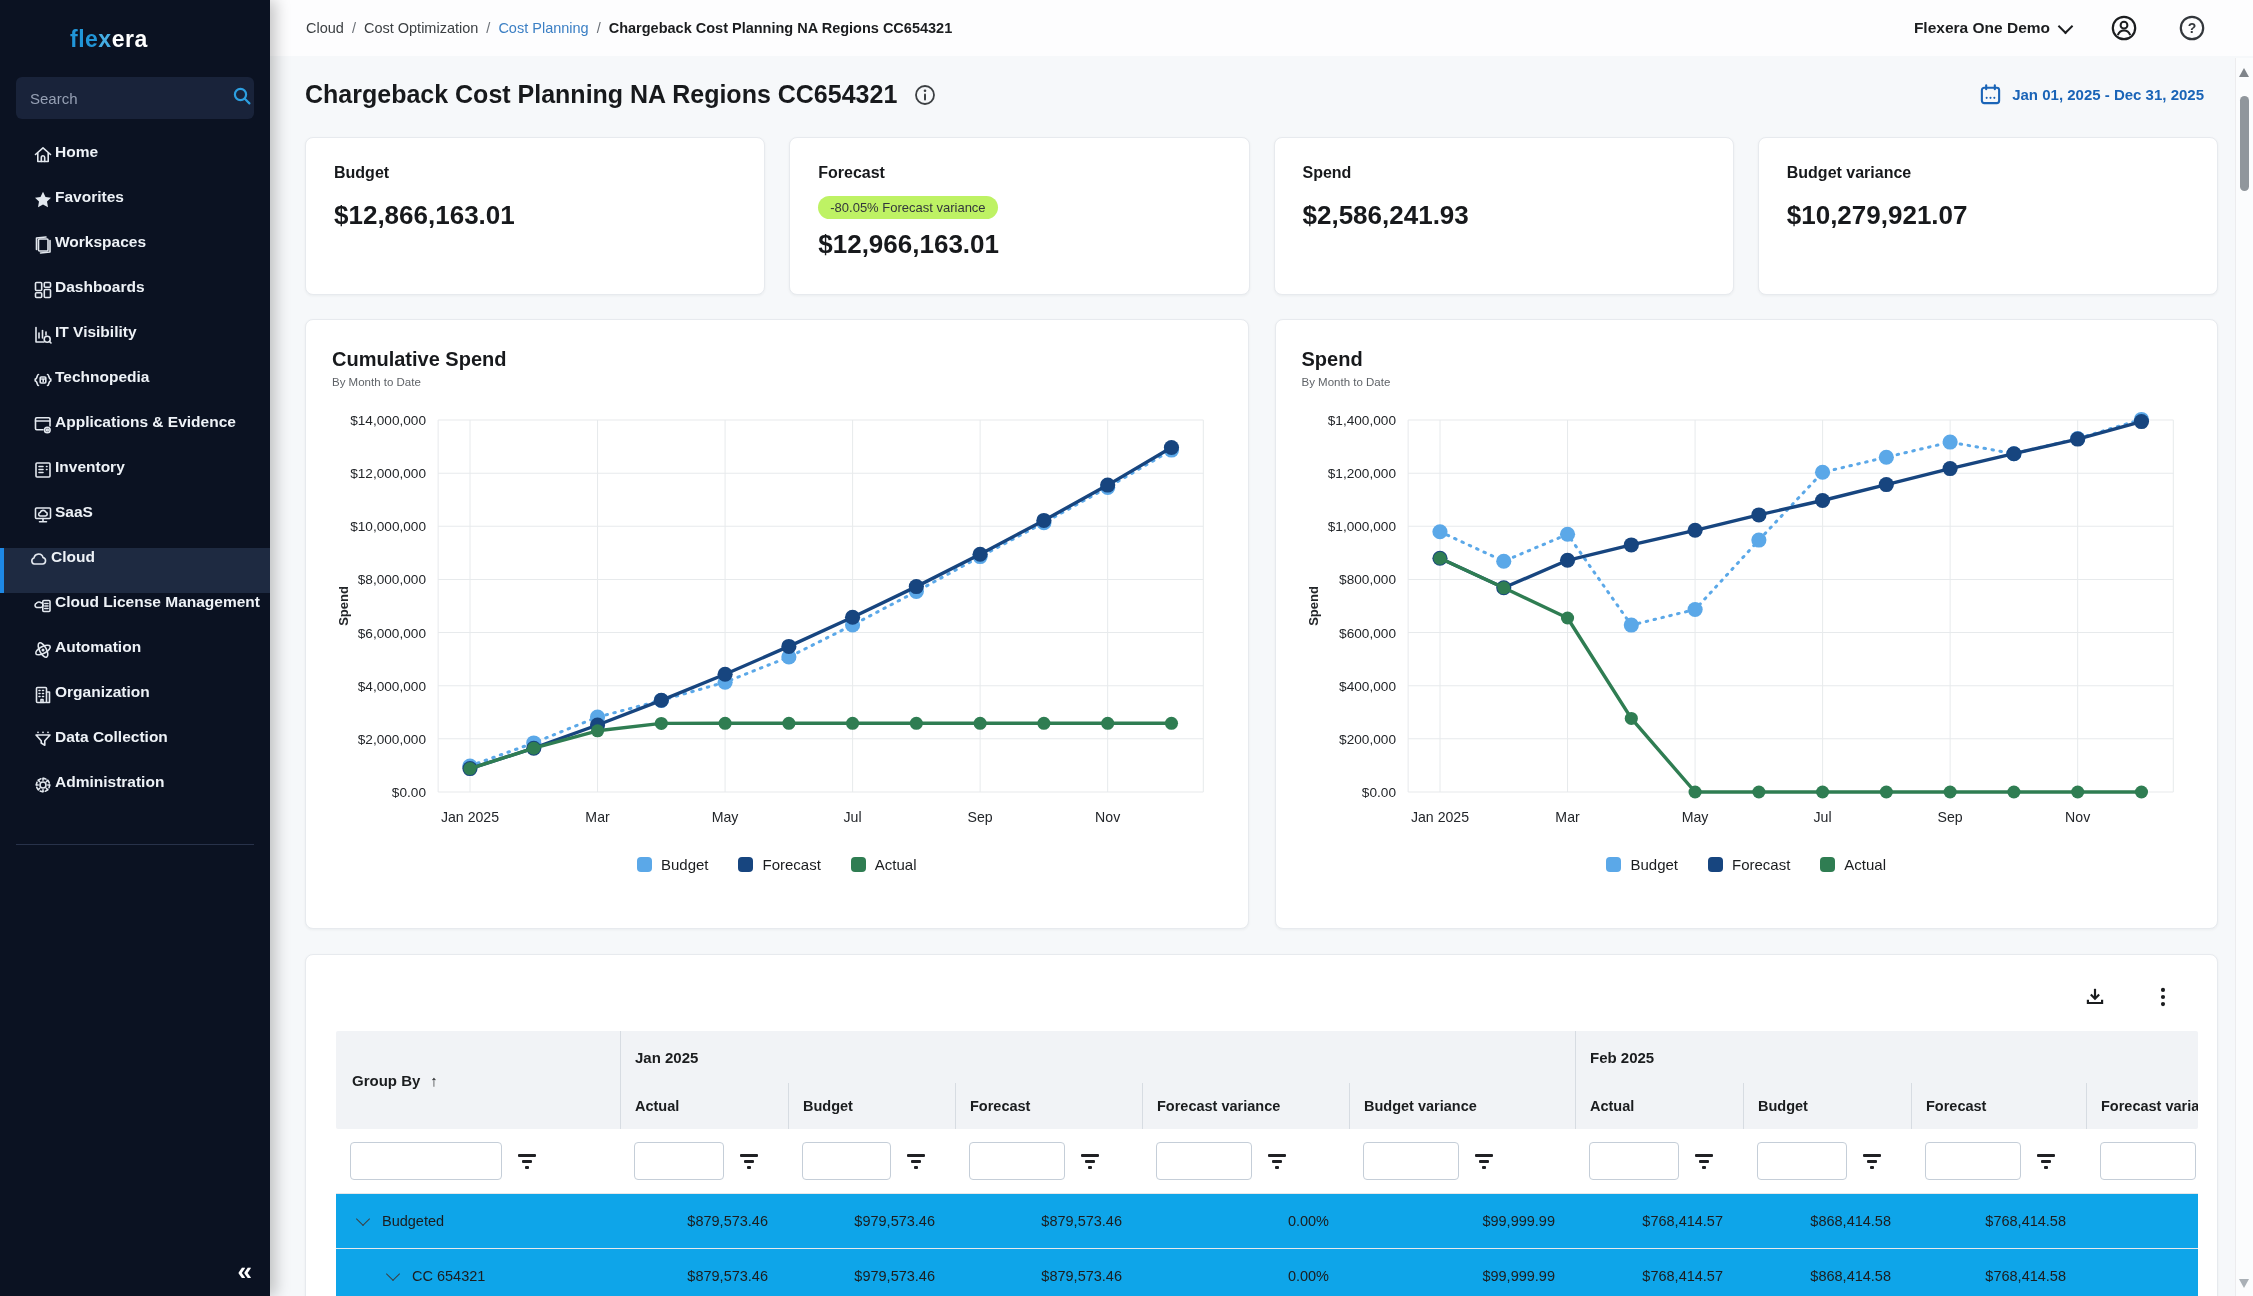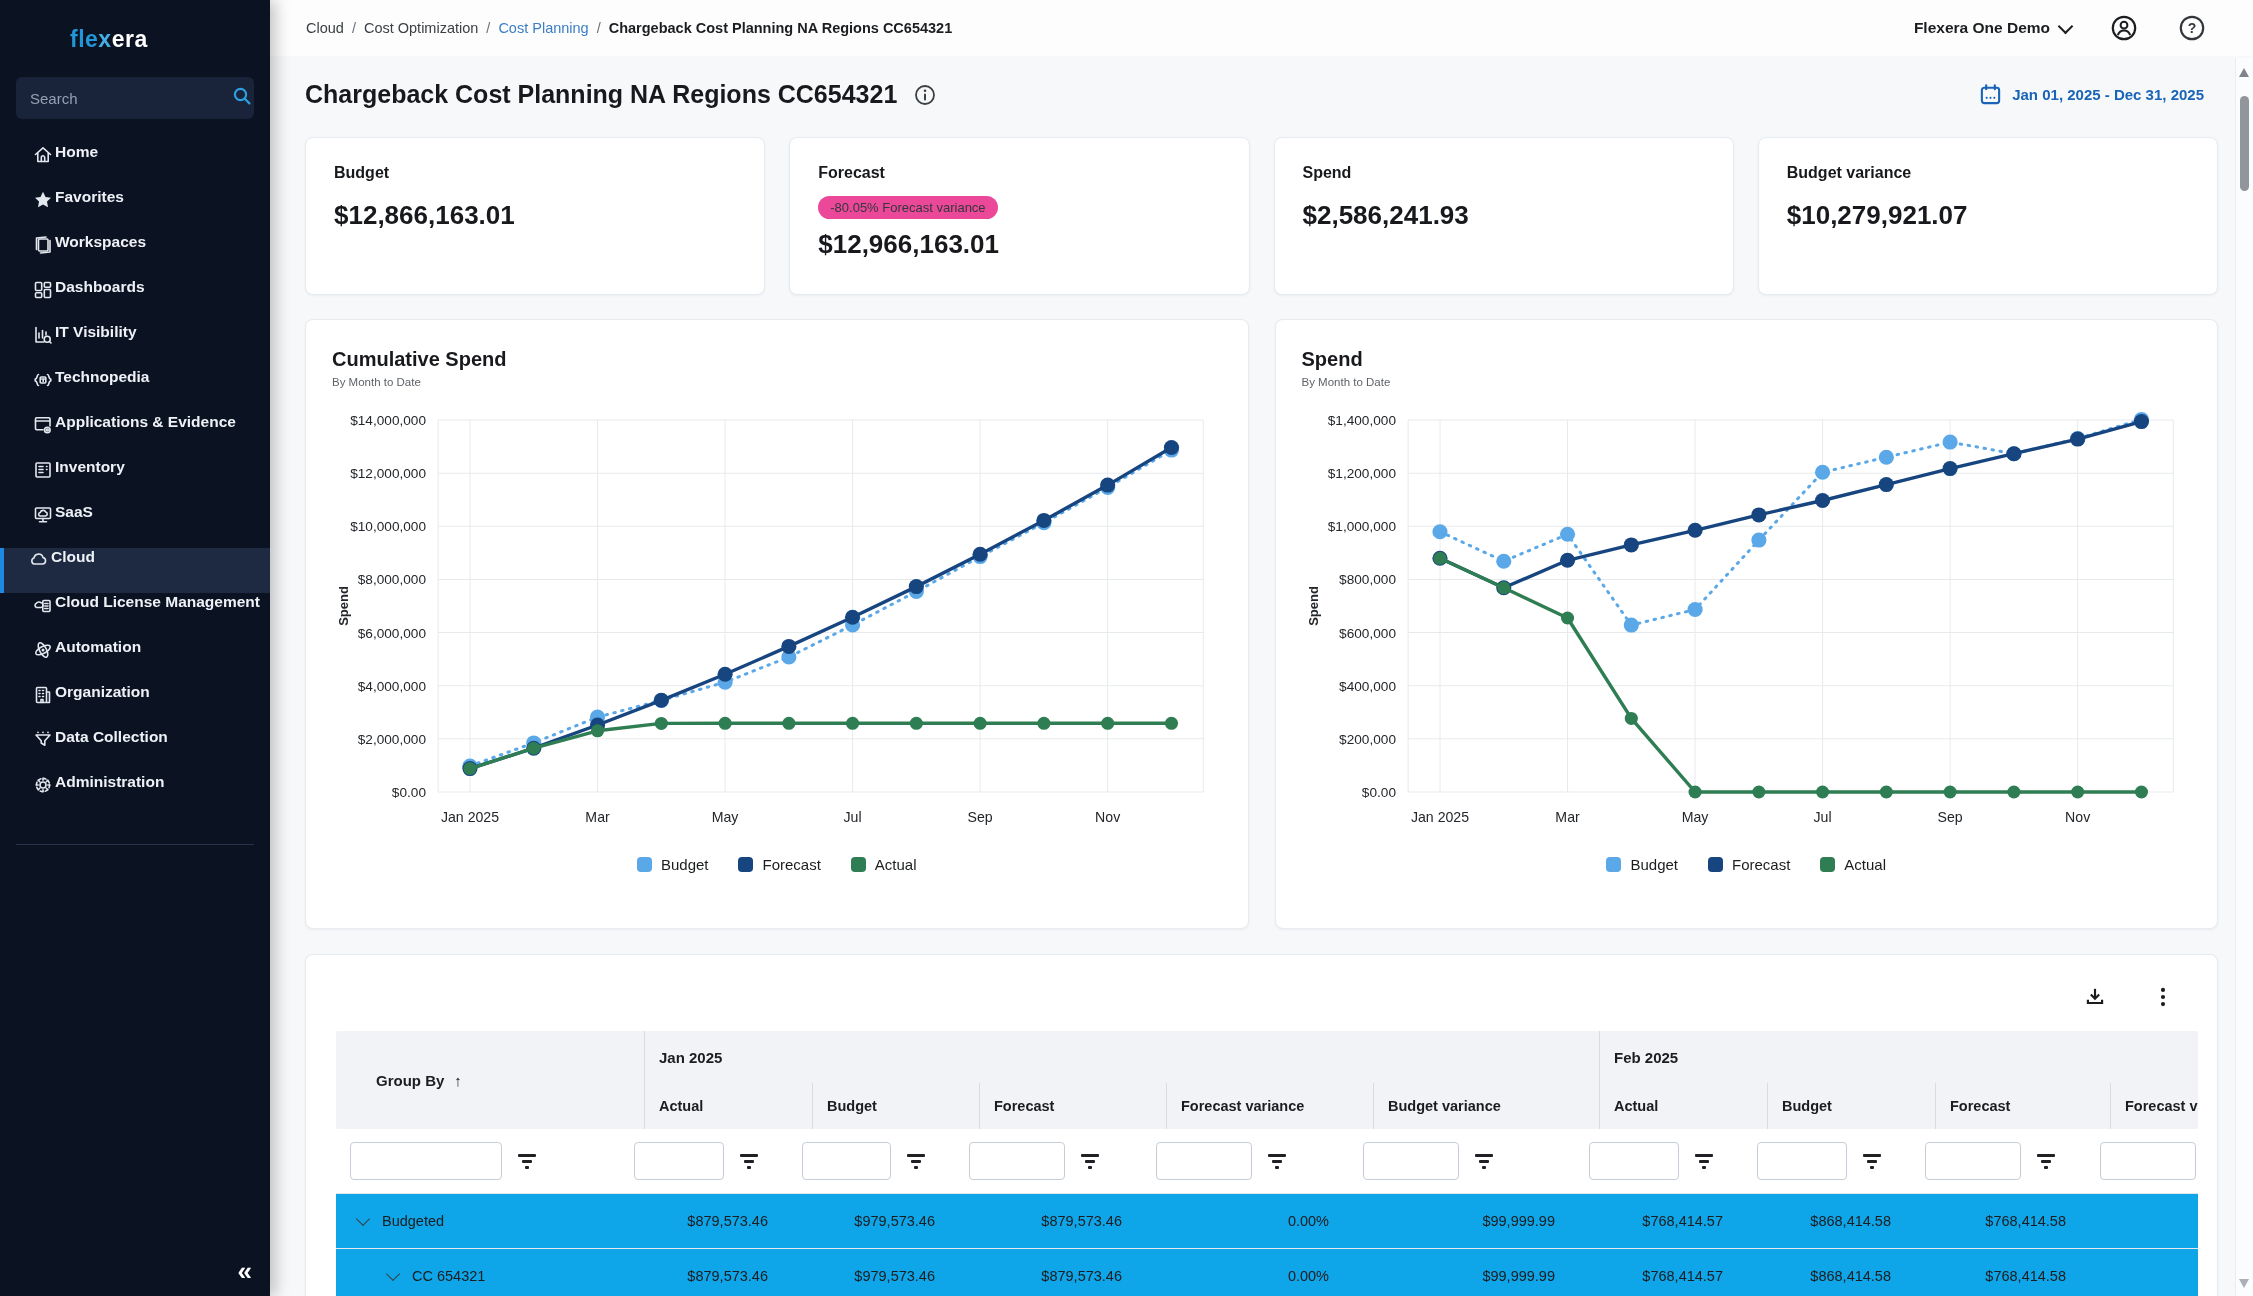--- a/index.html
+++ b/index.html
@@ -48,41 +48,41 @@
   .title-left{display:flex;align-items:center;gap:16px;}
   .page-title{font-size:25px;font-weight:700;color:#17191c;}
   .date-range{display:flex;align-items:center;gap:10px;color:#1a64b7;font-size:15px;
     font-weight:700;cursor:pointer;margin-right:14px;}
   
   .card{background:#ffffff;border:1px solid #e7eaee;border-radius:8px;
     box-shadow:0 1px 3px rgba(20,30,40,.05);}
   .kpi-row{display:flex;gap:24px;margin-top:28px;}
   .kpi-card{flex:1;height:158px;padding:26px 28px;box-sizing:border-box;}
   .kpi-label{font-size:16px;color:#17191c;font-weight:600;}
-  .kpi-badge{display:inline-block;margin-top:14px;background:#ec4899;color:#33373c;
+  .kpi-badge{display:inline-block;margin-top:14px;background:#bef264;color:#33373c;
     font-size:13px;padding:4px 12px;border-radius:12px;}
   .kpi-value{font-size:26px;font-weight:700;color:#17191c;margin-top:18px;}
   .kpi-card.has-badge .kpi-value{margin-top:10px;}
   
   .charts-row{display:flex;gap:26px;margin-top:24px;}
   .chart-card{flex:1;height:610px;padding:28px 26px;box-sizing:border-box;}
   .chart-title{font-size:20px;font-weight:700;color:#17191c;}
   .chart-subtitle{font-size:11.5px;color:#5f6368;margin-top:5px;}
   .chart-svg{display:block;margin-top:14px;width:100%;height:446px;}
   .legend{display:flex;justify-content:center;gap:30px;margin-top:8px;}
   .legend-item{display:flex;align-items:center;gap:9px;font-size:15px;color:#1b1d1f;}
   .legend-swatch{width:15px;height:15px;border-radius:4px;}
   
   .table-card{margin-top:25px;height:400px;padding:16px 30px 0 30px;box-sizing:border-box;position:relative;}
   .table-toolbar{display:flex;justify-content:flex-end;gap:44px;padding:14px 12px 22px 0;}
   .tool-icon{cursor:pointer;width:24px;height:24px;}
   .grid-table{width:1862px;overflow:hidden;}
   .t-header{display:flex;background:#f1f3f6;border-radius:2px;}
   .t-h-left{display:flex;align-items:center;gap:10px;padding-left:16px;box-sizing:border-box;
-    font-size:15px;font-weight:600;color:#1b1d1f;height:98px;flex:none;margin-left:24px;}
+    font-size:15px;font-weight:600;color:#1b1d1f;height:98px;flex:none;}
   .sort-arrow{font-size:15px;font-weight:700;}
   .t-h-right{display:flex;flex-direction:column;}
   .t-group-row{display:flex;height:52px;}
   .t-group-cell{box-sizing:border-box;border-left:1px solid #d7dce2;display:flex;align-items:center;
     padding-left:14px;font-size:15px;font-weight:600;color:#1b1d1f;flex:none;}
   .t-sub-row{display:flex;height:46px;}
   .t-sub-cell{box-sizing:border-box;border-left:1px solid #d7dce2;display:flex;align-items:center;
     padding-left:14px;font-size:14.5px;font-weight:600;color:#1b1d1f;flex:none;white-space:nowrap;overflow:hidden;}
   .t-filter-row{display:flex;height:64px;align-items:center;background:#fff;border-bottom:1px solid #e4e7ea;}
   .t-filter-cell{display:flex;align-items:center;gap:14px;box-sizing:border-box;padding-left:14px;flex:none;}

